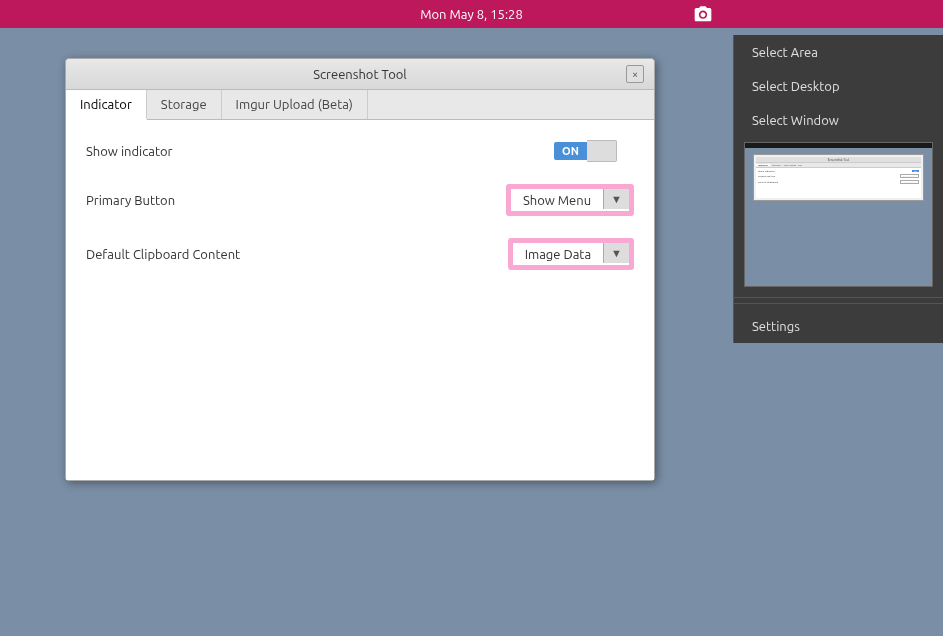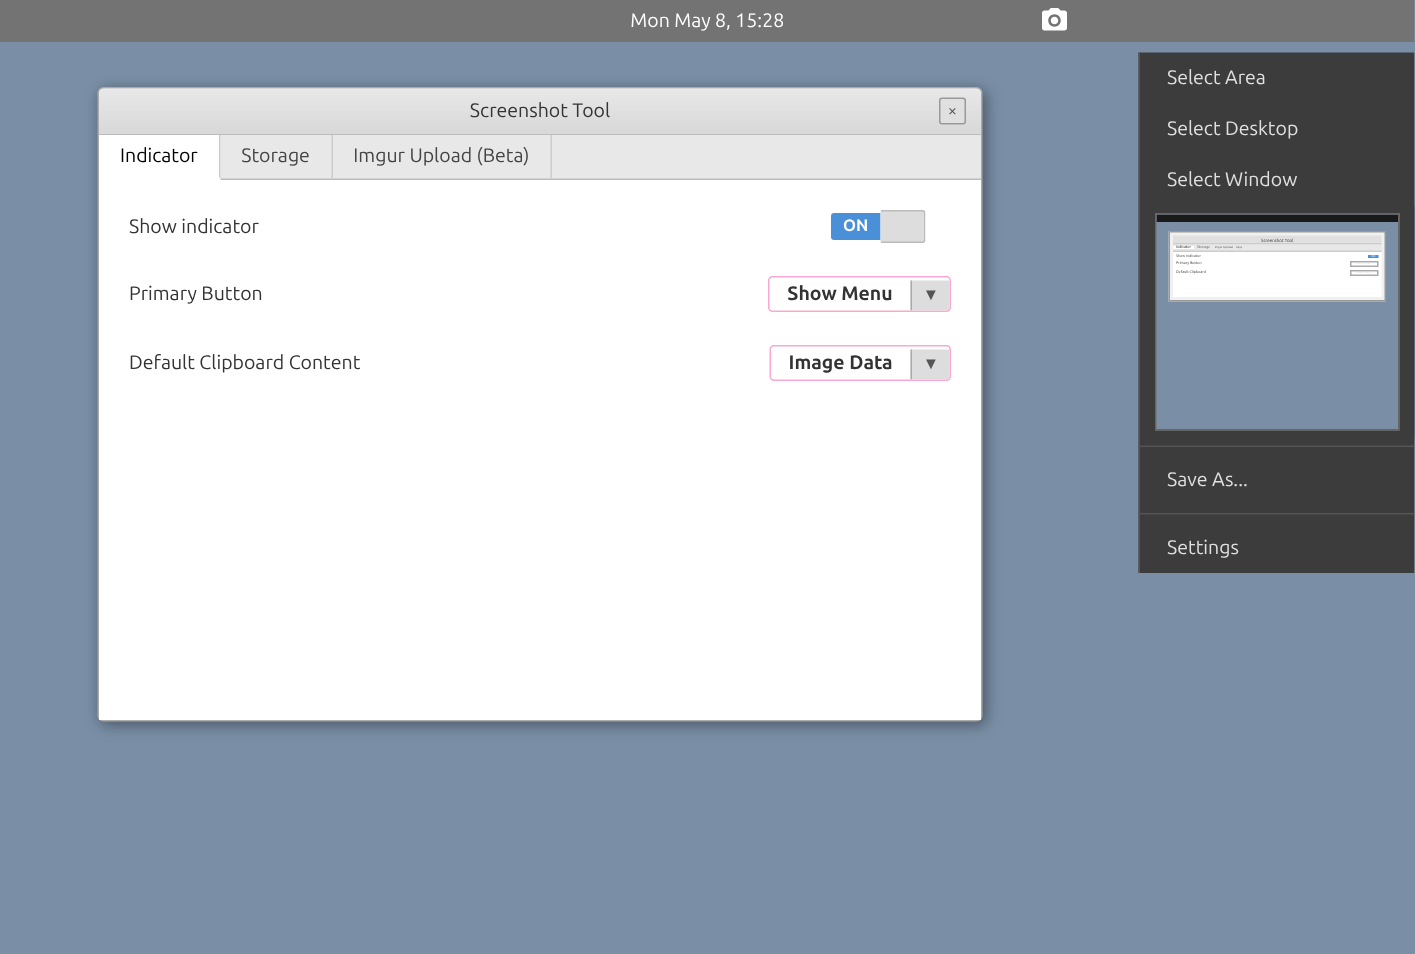--- a/index.html
+++ b/index.html
@@ -13,21 +13,21 @@
       position: relative;
     }
 
     
     .taskbar {
       position: absolute;
       top: 0;
       left: 0;
       width: 100%;
       height: 28px;
-      background: #737373;
+      background: #be185d;
       display: flex;
       align-items: center;
       justify-content: center;
       color: #fff;
       font-size: 13px;
       z-index: 10;
     }
     .taskbar-time {
       color: #fff;
     }
@@ -134,27 +134,26 @@
       width: 30px;
       height: 22px;
       border-radius: 0 2px 2px 0;
       border: 1px solid #bbb;
       border-left: none;
     }
 
     
     .dropdown-btn {
       display: flex;
-      align-items: flex-end;
+      align-items: flex-start;
       background: #fff;
-      border: 1px solid #f9a8d4;
+      border: 5px solid #f9a8d4;
       border-radius: 3px;
       cursor: pointer;
       overflow: hidden;
-      font-weight: bold;
     }
     .dropdown-btn-text {
       padding: 4px 12px;
       font-size: 13px;
       color: #333;
     }
     .dropdown-btn-arrow {
       background: #ddd;
       border-left: 1px solid #aaa;
       padding: 4px 7px;
@@ -163,21 +162,21 @@
       height: 100%;
       display: flex;
       align-items: center;
     }
 
     
     .context-menu {
       position: absolute;
       top: 35px;
       right: 0;
-      width: 184px;
+      width: 210px;
       background: #3c3c3c;
       color: #e0e0e0;
       z-index: 100;
       border-left: 1px solid #555;
     }
     .context-menu-item {
       padding: 10px 18px;
       cursor: pointer;
       font-size: 13px;
       display: flex;
@@ -310,22 +309,19 @@
               <span style="background:#fff;border:1px solid #aaa;font-size:2px;padding:0 2px;">Image Data ▼</span>
             </div>
           </div>
         </div>
       </div>
     </div>
   </div>
 
   <div class="context-menu-separator"></div>
 
-  <div class="context-menu-item">
-    <span>Save As...</span>
-  </div>
 
   <div class="context-menu-separator"></div>
 
   <div class="context-menu-item">
     <span>Settings</span>
   </div>
 </div>
 
 </body></html>

